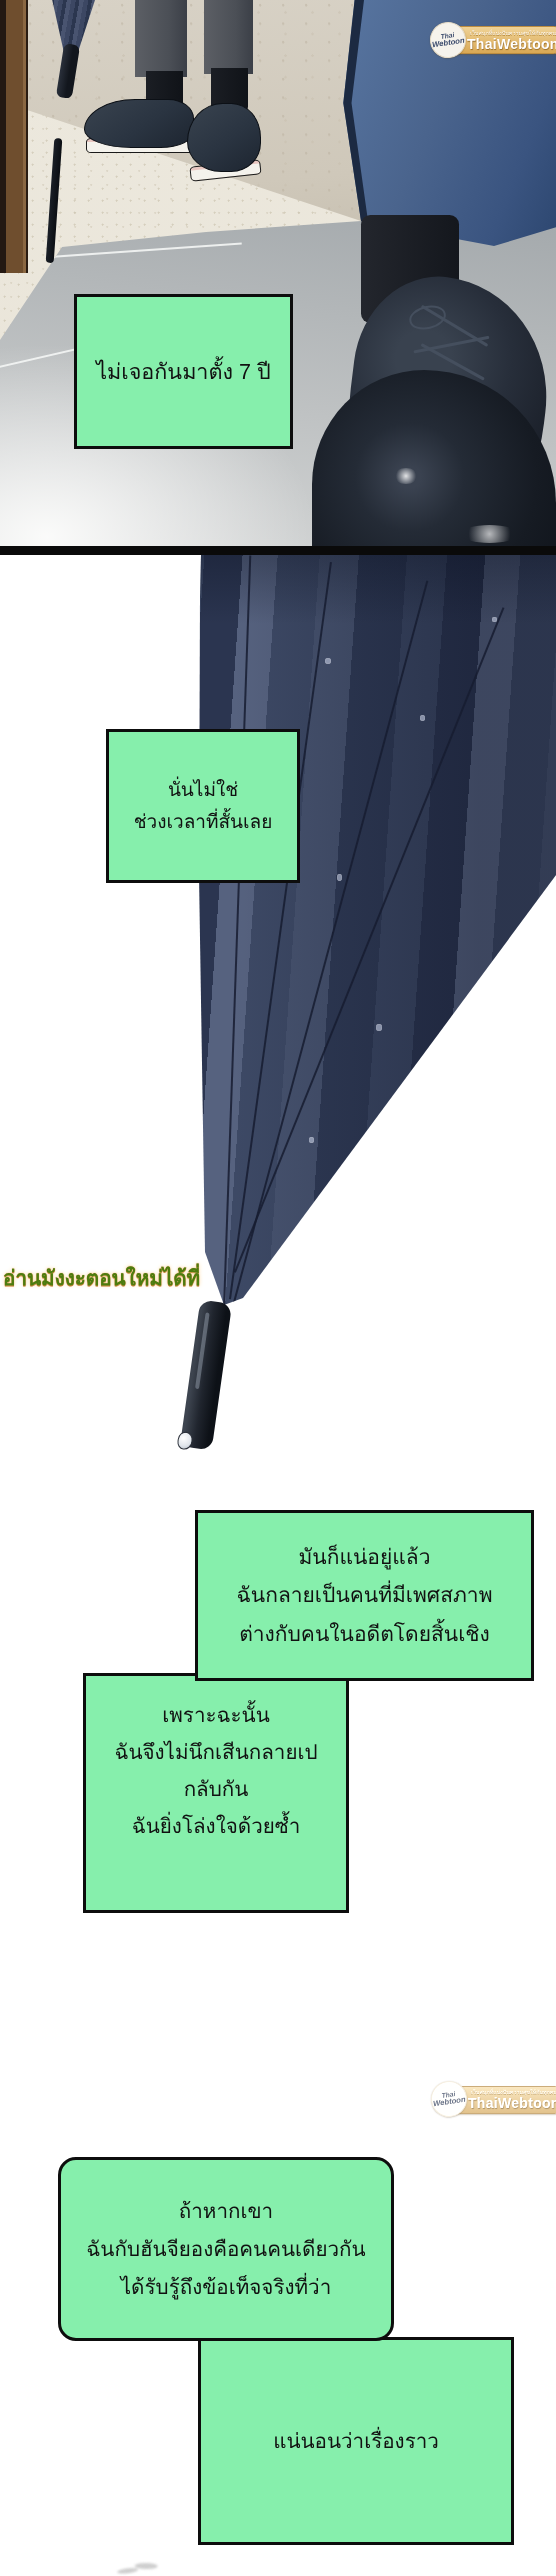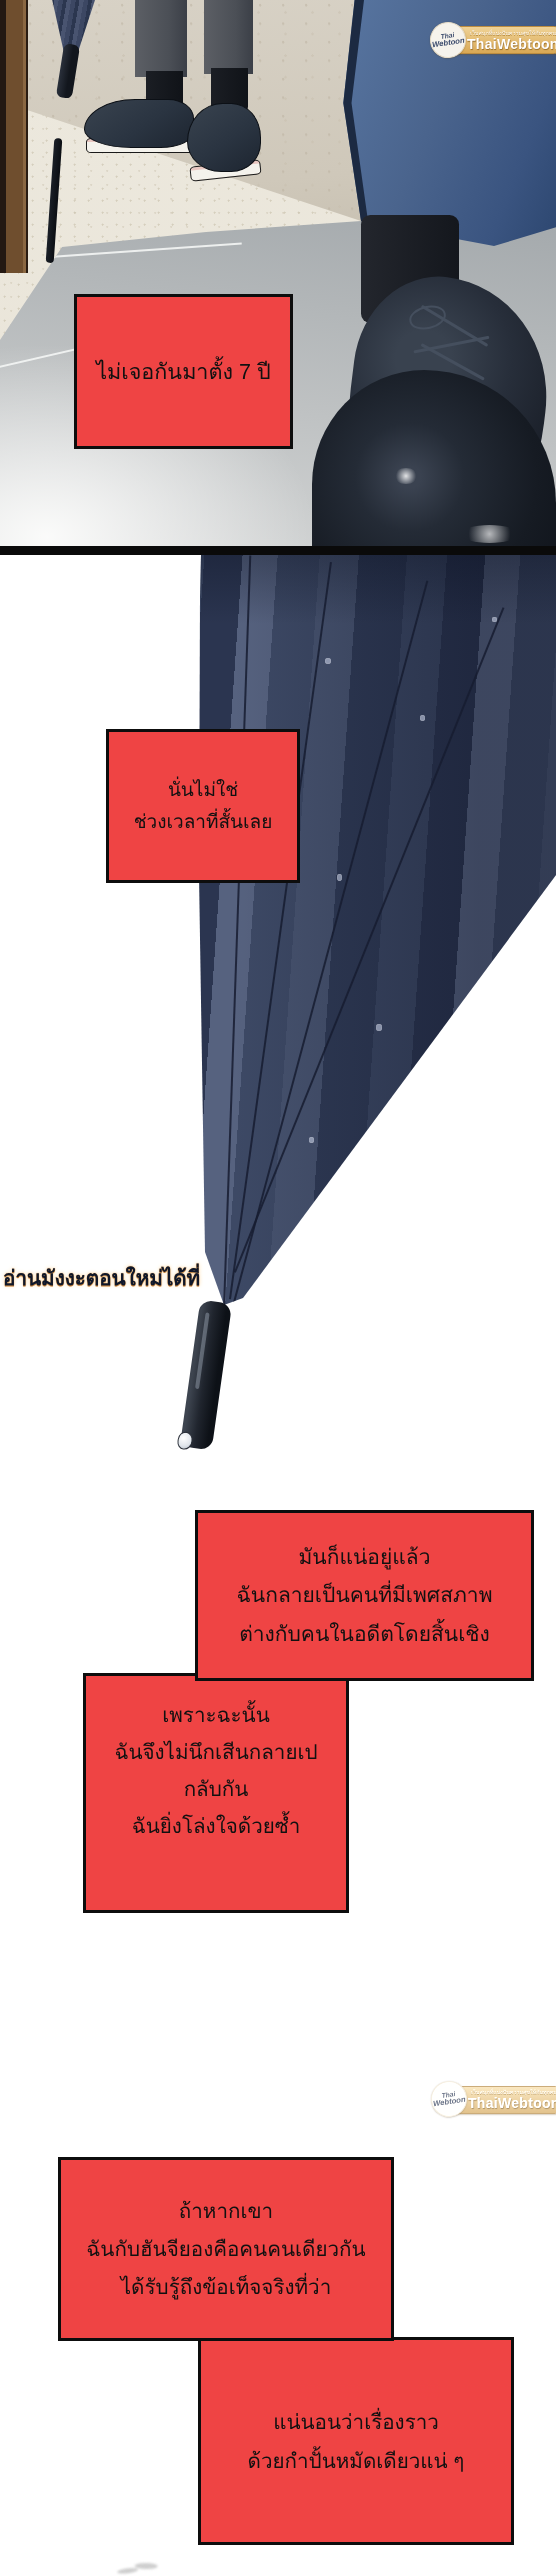--- a/index.html
+++ b/index.html
@@ -74,49 +74,49 @@
           repeating-linear-gradient(94deg,#56627f 0 35px,#3d4965 35px 77px,#47536f 77px 116px,#2f3a55 116px 164px,#3b4763 164px 204px,#2b3550 204px 242px);}
   .rib{position:absolute;width:1.5px;background:rgba(22,28,48,.85);transform-origin:bottom left;}
   .drop{position:absolute;border-radius:50%;background:rgba(196,205,226,.6);box-shadow:inset 0 0 1px rgba(255,255,255,.8);}
   #ferrule{left:190px;top:1301px;width:32px;height:148px;border-radius:12.4px;transform:rotate(8deg);
         background:linear-gradient(to right,#3d444f 8%,#20252e 45%,#0d1117 85%);}
   .ferrule-hl{left:7.2px;top:12.4px;width:4.1px;height:77px;border-radius:3.1px;background:rgba(148,158,172,.5);}
   .ferrule-drop{left:-3.1px;top:133px;width:13.4px;height:15.5px;border-radius:50% 50% 55% 45%;
         background:radial-gradient(circle at 35% 35%,#ffffff,#dfe4ea 60%,#aab2bd);border:1px solid #2a2f38;}
 
   
-  .bubble{background:#ef4444;border:3.6px solid #0d0d0d;display:flex;flex-direction:column;
+  .bubble{background:#86efac;border:3.6px solid #0d0d0d;display:flex;flex-direction:column;
           align-items:center;justify-content:center;text-align:center;}
   .bubble .ln{display:block;white-space:nowrap;}
   #bubble1{left:74px;top:294px;width:213px;height:149px;font-size:21.6px;z-index:30;}
   #bubble2{left:106px;top:729px;width:188px;height:148px;font-size:19px;line-height:1.7;}
   #box1{left:195px;top:1510px;width:333px;height:165px;font-size:21px;line-height:1.83;z-index:21;}
   #box2{left:83px;top:1673px;width:266px;height:240px;font-size:20.6px;line-height:1.8;justify-content:flex-start;padding-top:19.6px;box-sizing:border-box;z-index:20;}
-  #box3{left:58px;top:2157px;width:330px;height:178px;font-size:20.6px;line-height:1.85;z-index:21;}
+  #box3{left:58px;top:2157px;width:330px;height:178px;font-size:20.6px;line-height:1.85;z-index:21;border-radius:18px;}
   #box4{left:198px;top:2337px;width:310px;height:202px;font-size:20.6px;line-height:1.9;z-index:20;}
 
   
   .badge{width:128px;height:36px;}
   .badge .bar{position:absolute;left:12.4px;top:4.6px;width:115px;height:26px;border-radius:4.6px;
         background:linear-gradient(#f0d397,#d9a854);border:0.5px solid #bd8d40;box-shadow:0 1px 1.5px rgba(120,80,20,.35);}
   .badge .circle{position:absolute;left:0;top:0;width:34px;height:34px;border-radius:50%;
         background:#f6f3ec;border:1.5px solid #e6dcc8;box-shadow:0 0.5px 1.5px rgba(90,60,10,.4);
         display:flex;flex-direction:column;align-items:center;justify-content:center;
         color:#3e4d6e;font-style:italic;font-weight:bold;transform:rotate(-8deg);}
   .badge .logo1{font-size:6.7px;line-height:6.2px;}
   .badge .logo2{font-size:7.7px;line-height:7.7px;}
   .badge .tag{position:absolute;left:37px;top:7.2px;width:89px;text-align:right;font-size:5.4px;
         color:#ffffff;text-shadow:0 0.5px 0.5px #a87a28;white-space:nowrap;overflow:hidden;}
   .badge .brand{position:absolute;left:37px;top:14.4px;width:89px;text-align:right;font-size:14px;
         font-weight:bold;color:#ffffff;text-shadow:0.5px 1px 1px #96berde;text-shadow:0.5px 1px 1px #966c2a;letter-spacing:0.3px;}
   #wm-top{left:430px;top:21.6px;z-index:15;}
   #wm-mid{left:431px;top:2081px;opacity:.8;filter:saturate(.75) brightness(1.07);}
 
   #kagitoon{left:3.1px;top:1261px;width:175px;text-align:center;z-index:5;}
-  #kagitoon .k1{font-size:20.6px;font-weight:bold;color:#0f172a;white-space:nowrap;
+  #kagitoon .k1{font-size:20.6px;font-weight:bold;color:#4d7c0f;white-space:nowrap;
         text-shadow:0 0 4.1px #ffd9a2,0 0 1px #c76d12,0 0.5px 0 #b35f0e;}
   #kagitoon .k2{font-size:31px;font-weight:bold;color:#ffbd55;letter-spacing:0.5px;
         text-shadow:0 0 5.2px #ffe0b0,0 0 1.5px #c76d12,0 1px 0.5px #a85a10;}
 
   .bird{left:117px;top:2561px;width:43px;height:15.5px;filter:blur(0.8px);transform:rotate(-7deg);}
   .bird i{position:absolute;display:block;background:#cfcfcf;border-radius:50%;}
 </style>
 </head>
 <body>
 
@@ -230,21 +230,20 @@
   <span class="ln">กลับกัน</span>
   <span class="ln">ฉันยิ่งโล่งใจด้วยซ้ำ</span>
 </div>
 <div id="box3" class="abs bubble">
   <span class="ln">ถ้าหากเขา</span>
   <span class="ln">ฉันกับฮันจียองคือคนคนเดียวกัน</span>
   <span class="ln">ได้รับรู้ถึงข้อเท็จจริงที่ว่า</span>
 </div>
 <div id="box4" class="abs bubble">
   <span class="ln">แน่นอนว่าเรื่องราว</span>
-  <span class="ln">ด้วยกำปั้นหมัดเดียวแน่ ๆ</span>
 </div>
 
 <div id="wm-mid" class="abs badge">
   <div class="bar"></div>
   <div class="circle">
     <span class="logo1">Thai</span>
     <span class="logo2">Webtoon</span>
   </div>
   <div class="tag">เว็บสนุกที่แบ่งปันความสุขให้กับทุกคน</div>
   <div class="brand">ThaiWebtoon</div>

